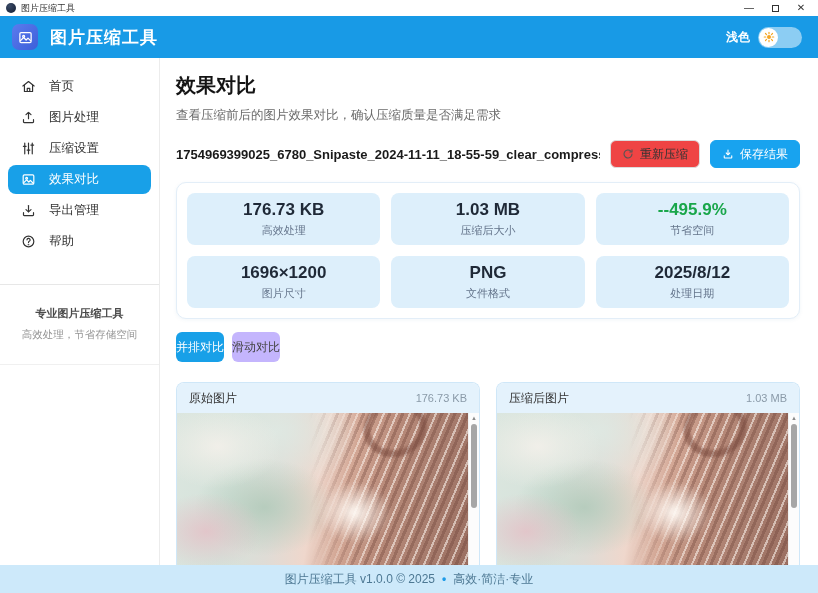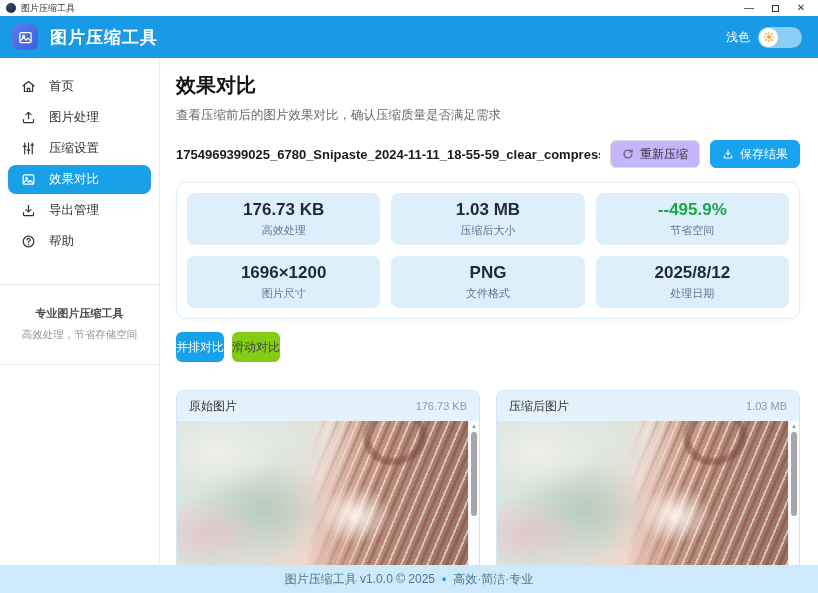--- a/index.html
+++ b/index.html
@@ -27,21 +27,21 @@
   .appbar {
     height: 42px; flex: 0 0 auto; background: #189ae6;
     display: flex; align-items: center; padding: 0 16px 0 12px; color: #fff;
   }
   .appbar .logo {
     width: 26px; height: 26px; border-radius: 7px;
     background: linear-gradient(135deg, #5a7bee, #3d5fd9);
     display: flex; align-items: center; justify-content: center; margin-right: 12px;
   }
   .appbar .title { font-size: 17px; font-weight: bold; letter-spacing: 1px; }
-  .theme { margin-left: auto; display: flex; align-items: center; gap: 8px; }
+  .theme { margin-left: auto; display: flex; align-items: center; gap: 8px; font-weight: bold; }
   .theme-label { font-size: 12px; color: #fff; }
   .toggle {
     width: 44px; height: 21px; border-radius: 11px;
     background: rgba(255,255,255,0.5); position: relative;
   }
   .toggle .knob {
     position: absolute; left: 1px; top: 1px; width: 19px; height: 19px;
     border-radius: 50%; background: #fff;
     display: flex; align-items: center; justify-content: center;
   }
@@ -65,43 +65,43 @@
   .side-foot-title { font-size: 11px; font-weight: bold; color: #4a4a4a; font-family: Liberation Mono, monospace; }
   .side-foot-sub { font-size: 10.5px; color: #949494; margin-top: 7px; }
   .side-divider2 { border: none; border-top: 1px solid #f0f0f0; margin: 22px 0 0 0; }
   
   .main { flex: 1 1 auto; min-width: 0; padding: 14px 18px 0 16px; display: flex; flex-direction: column; overflow: hidden; }
   .page-title { font-size: 20px; font-weight: bold; color: #141414; }
   .page-sub { font-size: 12.5px; color: #6b6b6b; margin-top: 8px; }
   .file-row { display: flex; align-items: center; margin-top: 16px; gap: 10px; }
   .file-name { flex: 1; font-size: 13px; font-weight: bold; color: #1a1a1a; white-space: nowrap; overflow: hidden; }
   .btn { display: inline-flex; align-items: center; gap: 6px; height: 28px; padding: 0 11px; border-radius: 6px; font-size: 12px; cursor: pointer; }
-  .btn-light { background: #c4b5fd; border: 1px solid #dcdcdc; color: #333; }
+  .btn-light { background: #ef4444; border: 1px solid #dcdcdc; color: #333; }
   .btn-primary { background: #18a3ef; border: 1px solid #18a3ef; color: #fff; }
   
   .stats-box {
     margin-top: 14px; border: 1px solid #e3eef8; border-radius: 10px;
     background: #fff; box-shadow: 0 1px 4px rgba(30,100,160,0.06);
     padding: 10px; display: grid; grid-template-columns: repeat(3, 1fr);
     gap: 11px;
   }
   .stat {
     background: #ddeffb; border-radius: 8px; height: 52px;
     display: flex; flex-direction: column; align-items: center; justify-content: center;
   }
   .stat-value { font-size: 17px; font-weight: bold; color: #1f2937; }
   .stat-value.green { color: #19a64a; }
   .stat-label { font-size: 11px; color: #64748b; margin-top: 3px; }
   
   .tabs { display: flex; gap: 8px; margin-top: 13px; }
   .tab { height: 30px; display: inline-flex; align-items: center; padding: 0 0; border-radius: 6px; font-size: 12px; cursor: pointer; }
   .tab.active { background: #18a0e8; color: #fff; }
-  .tab.inactive { background: #84cc16; color: #444; }
-  
-  .panels { flex: 1 1 auto; min-height: 0; margin-top: 28px; display: grid; grid-template-columns: 1fr 1fr; gap: 16px; }
+  .tab.inactive { background: #c4b5fd; color: #444; }
+  
+  .panels { flex: 1 1 auto; min-height: 0; margin-top: 20px; display: grid; grid-template-columns: 1fr 1fr; gap: 16px; }
   .panel { border: 1px solid #cfe7f8; border-bottom: none; border-radius: 8px 8px 0 0; overflow: hidden; display: flex; flex-direction: column; background: #fff; }
   .panel-head { height: 30px; flex: 0 0 auto; background: #e4f2fc; display: flex; align-items: center; padding: 0 12px; }
   .panel-title { flex: 1; font-size: 12px; color: #333; }
   .panel-size { font-size: 11px; color: #8a9aa8; }
   .panel-body { flex: 1 1 auto; position: relative; background: #fff; min-height: 0; }
   
   .photo {
     position: absolute; left: 0; top: 0; bottom: 0; right: 11px; overflow: hidden;
     background:
       radial-gradient(90px 60px at 14% 22%, rgba(243,240,234,0.9), rgba(243,240,234,0) 70%),

